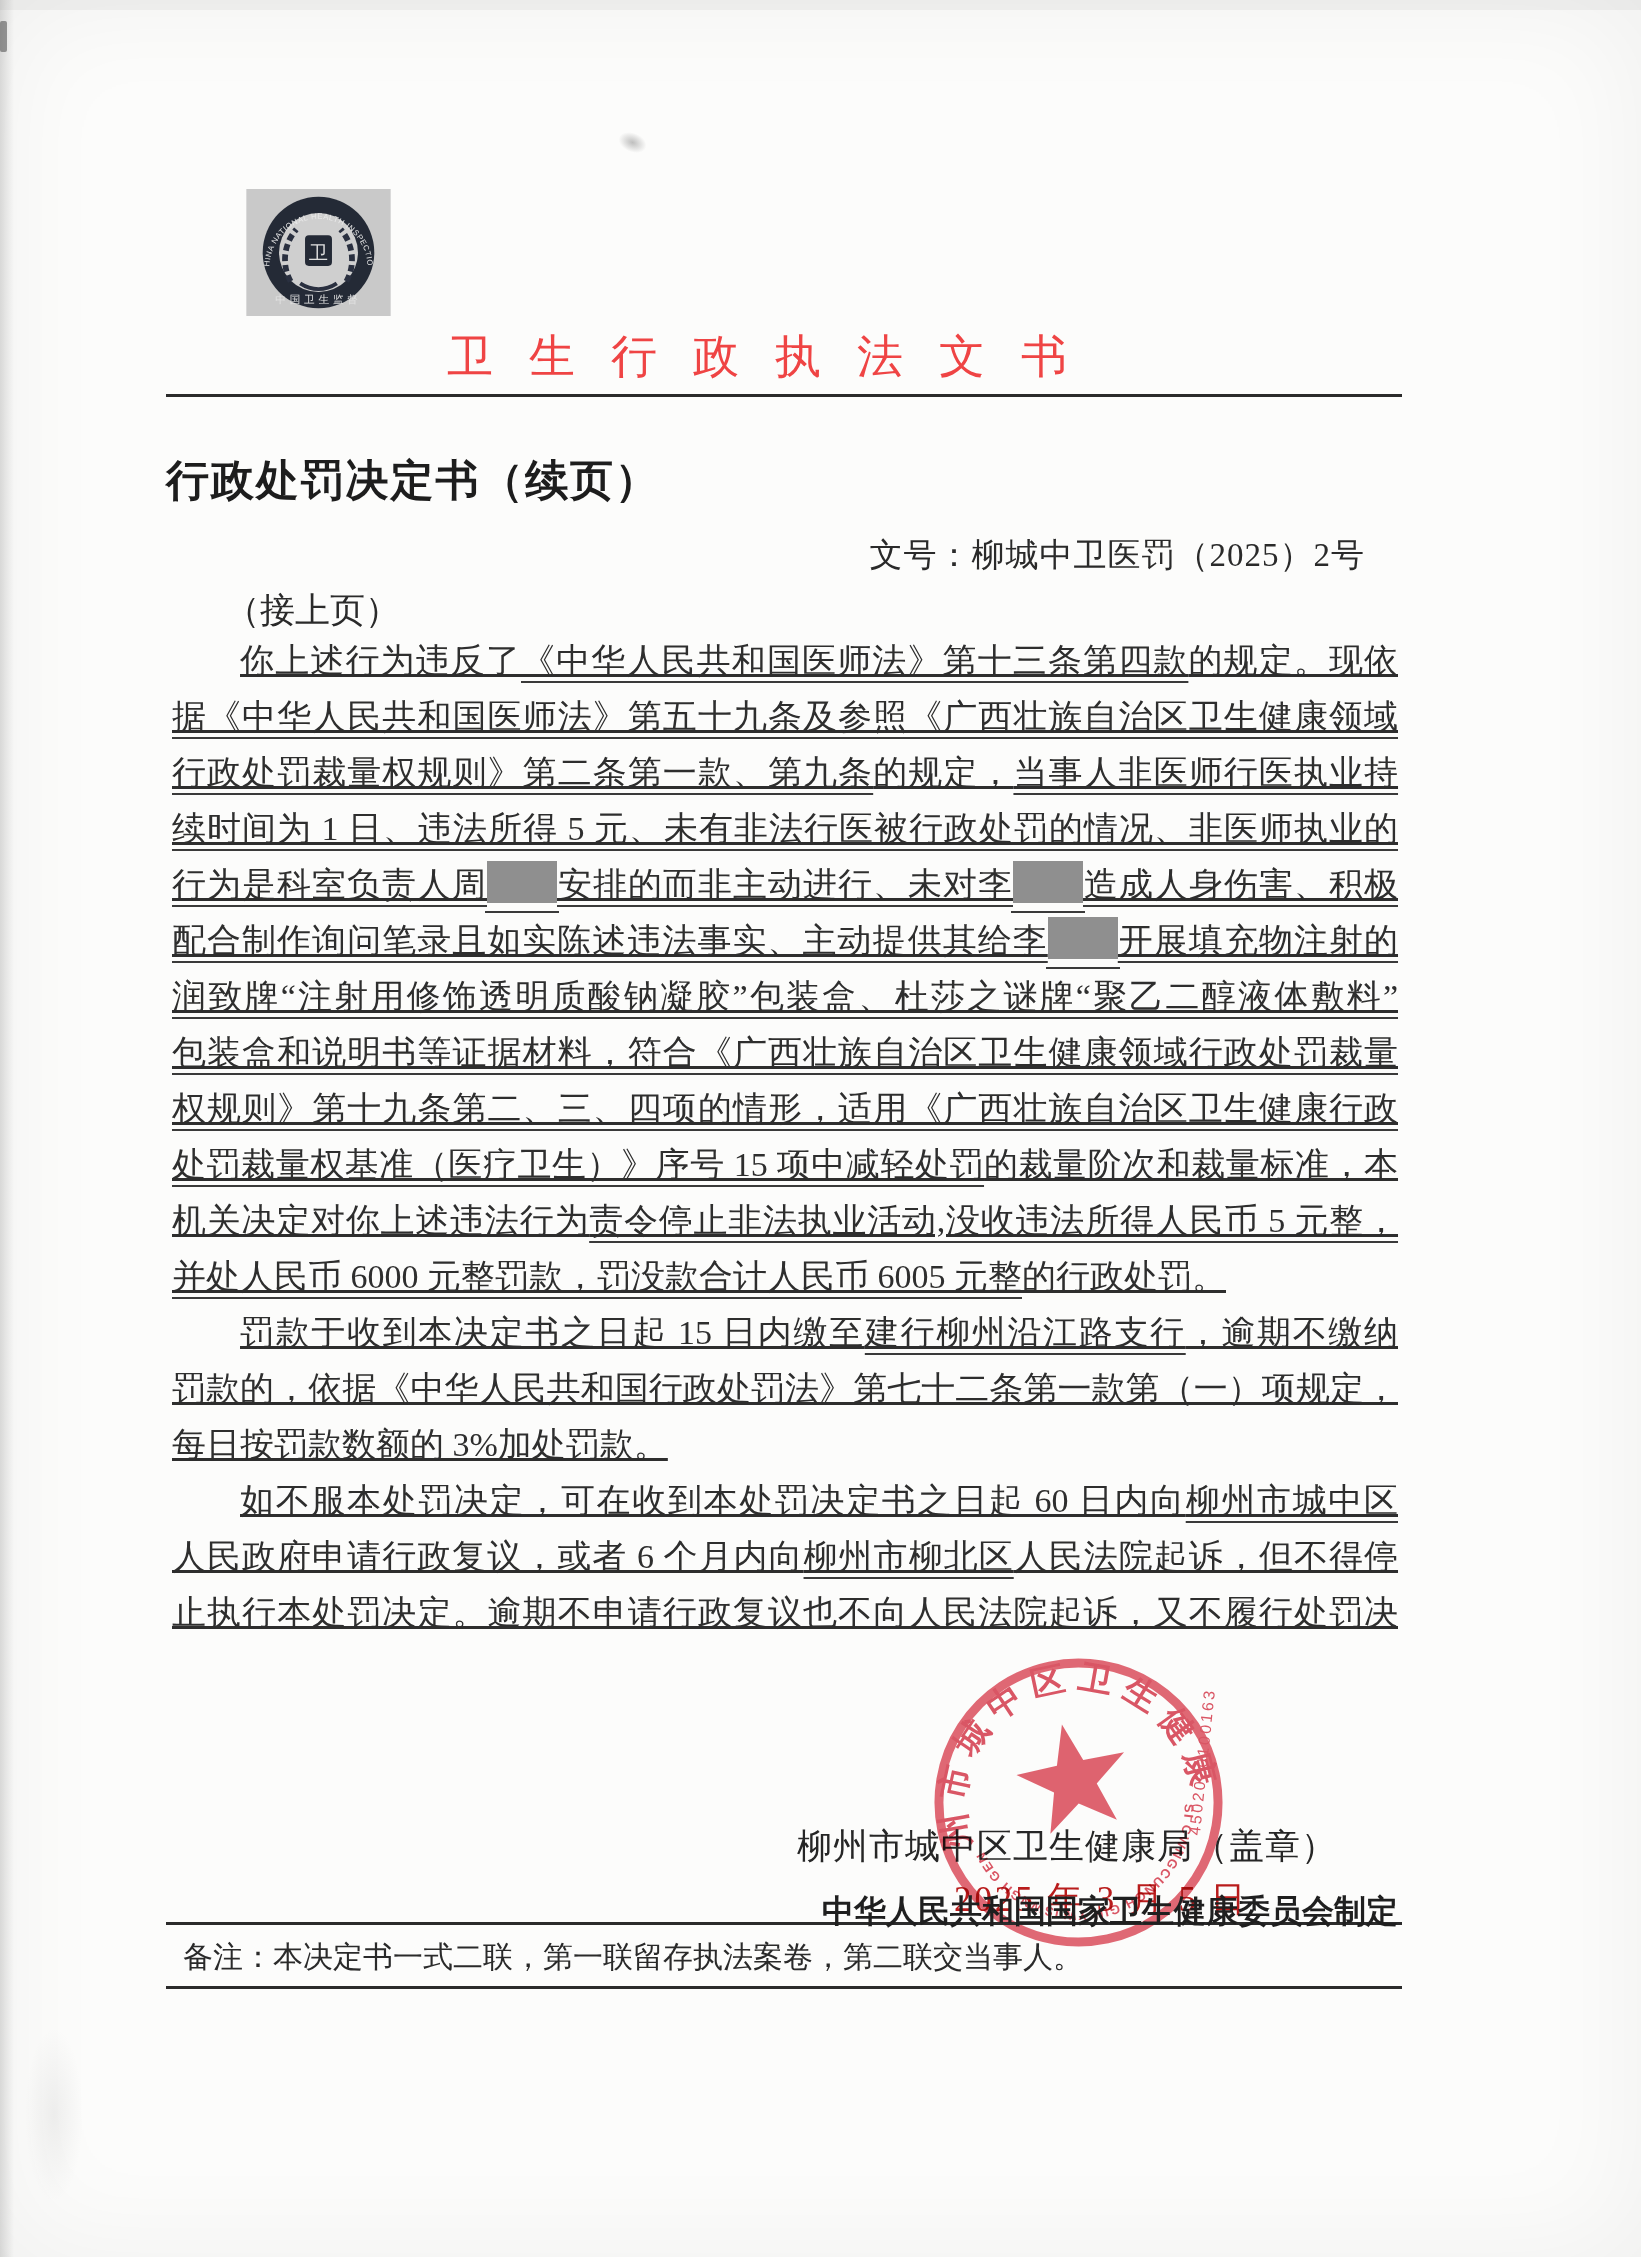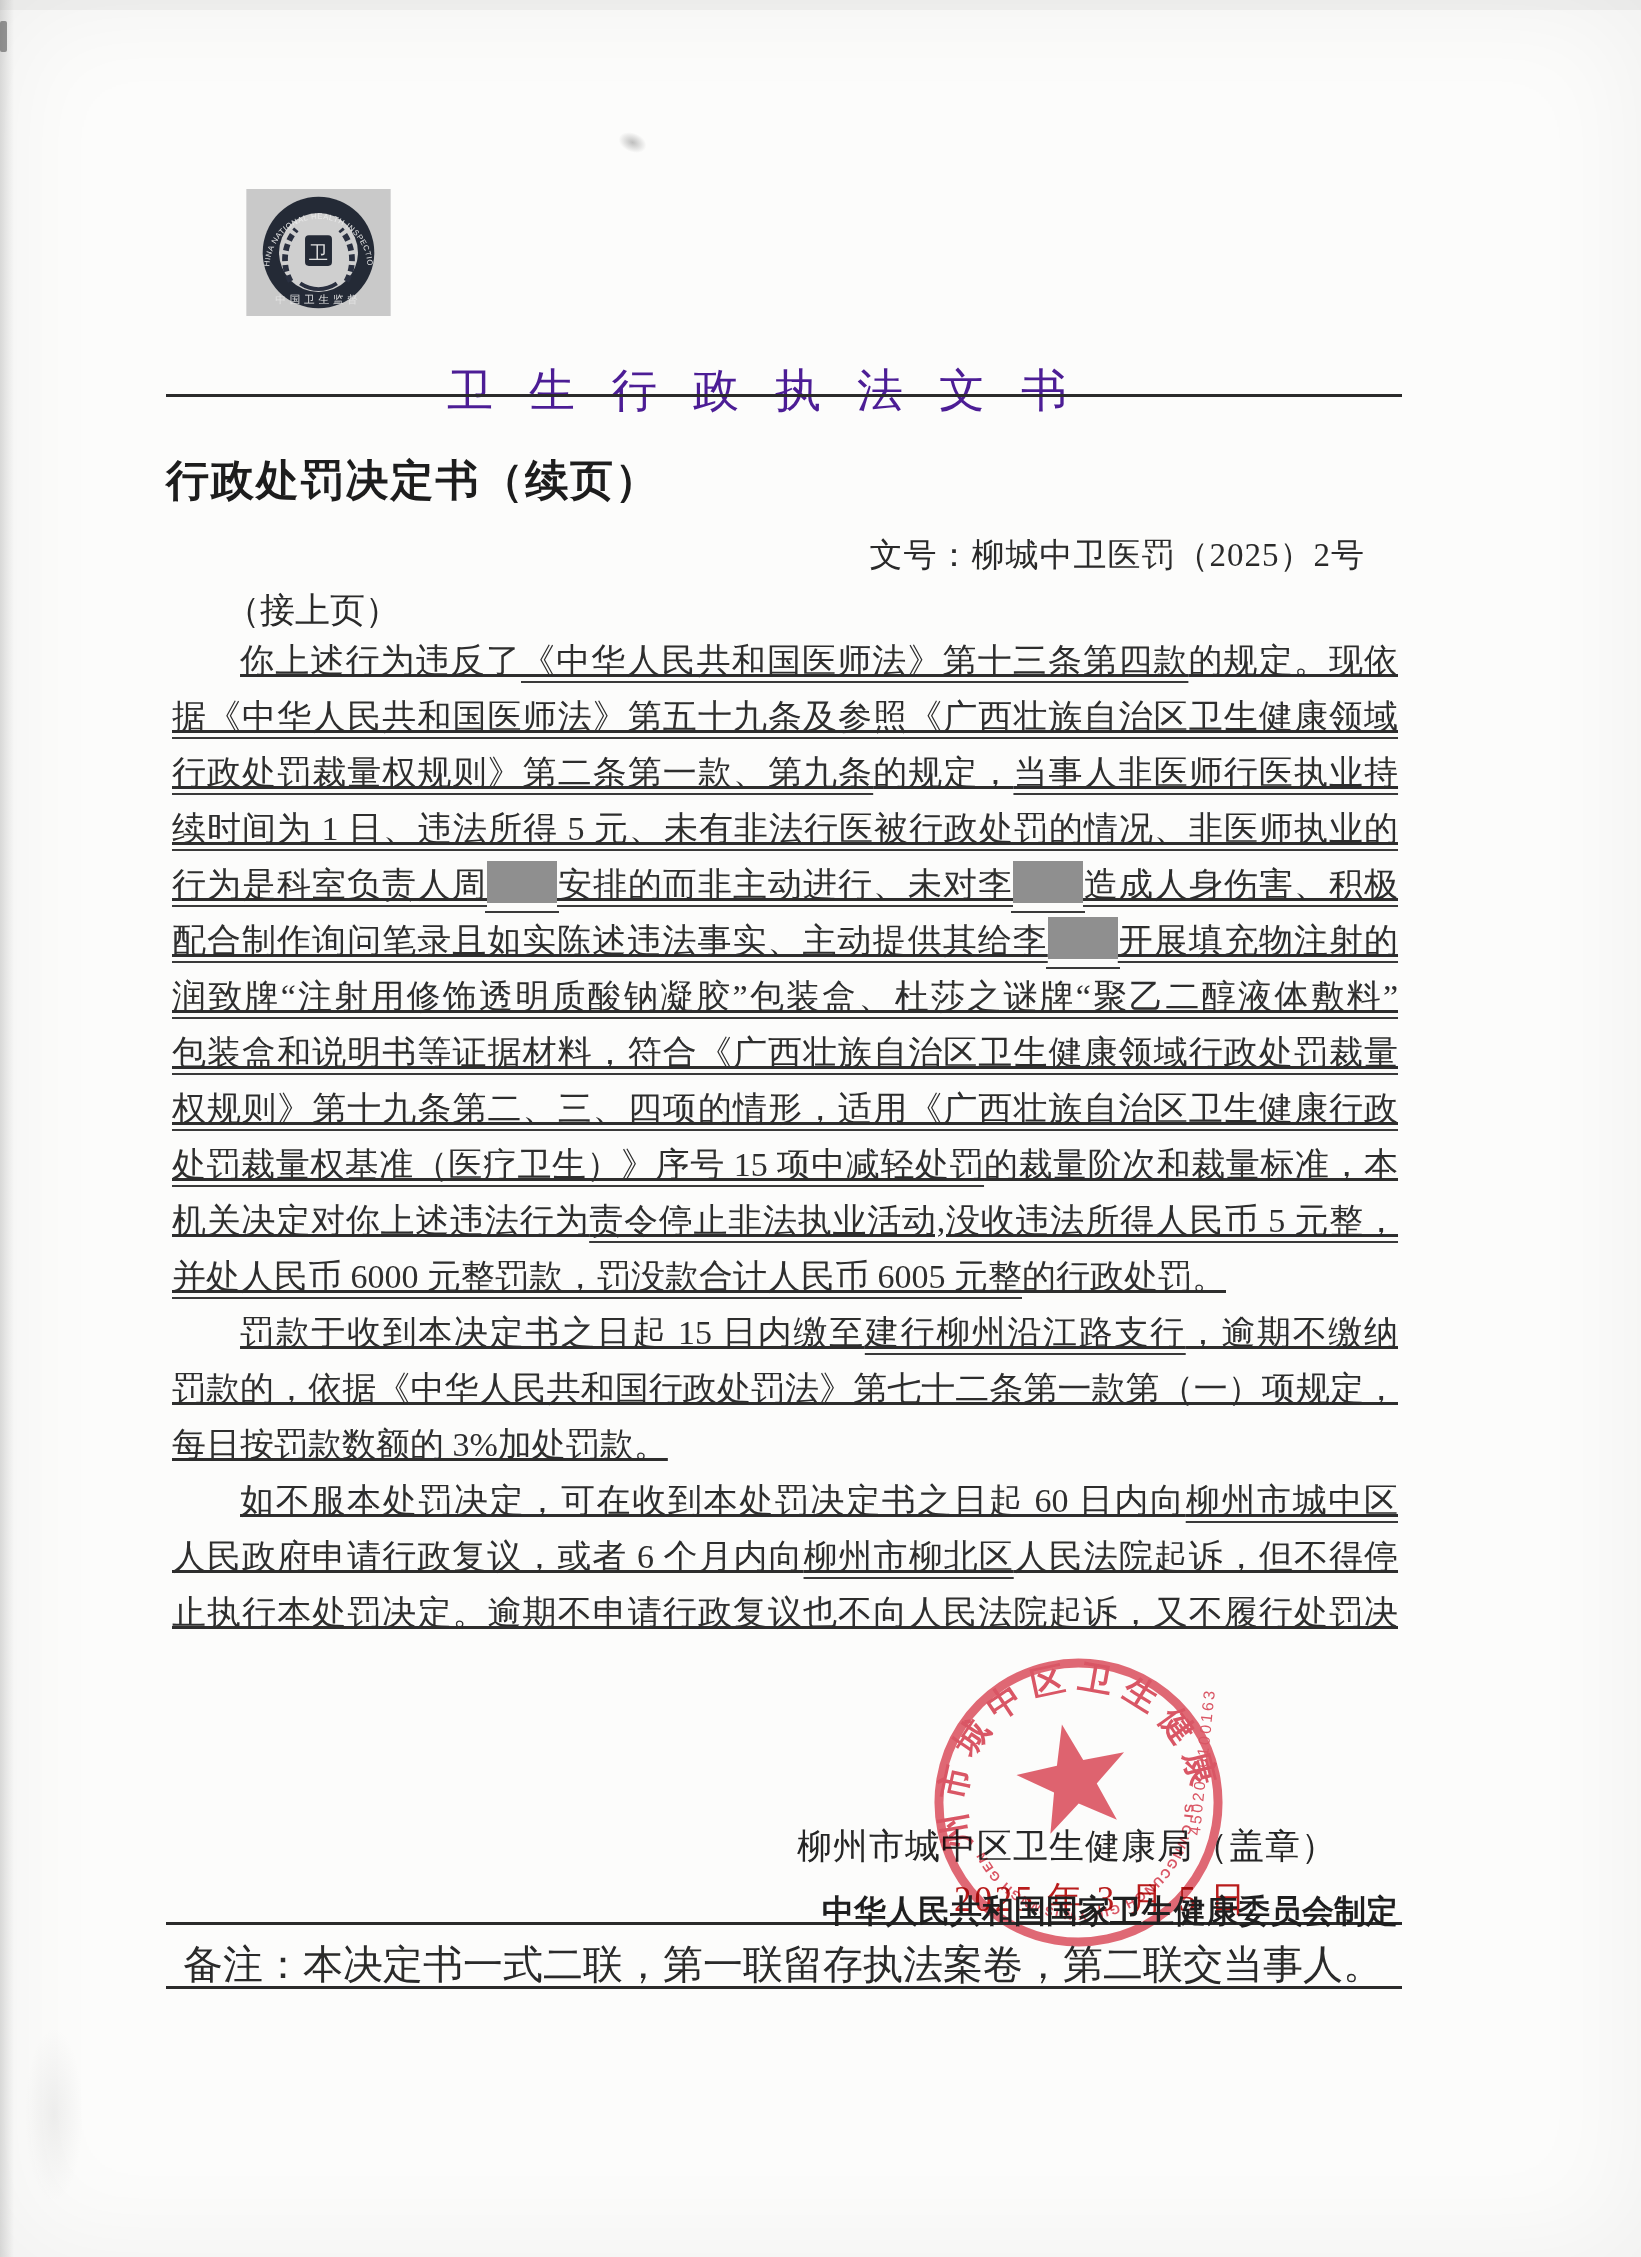--- a/index.html
+++ b/index.html
@@ -16,21 +16,21 @@
   .nick{position:absolute;left:0;top:21px;width:6.8px;height:31px;background:#4a4a4a;opacity:.55;border-radius:1.9px;}
   .pen-mark{position:absolute;left:618px;top:133px;width:29px;height:19.3px;
     background:radial-gradient(closest-side,rgba(90,90,90,.38),rgba(90,90,90,0));
     transform:rotate(22deg);}
   .smudge{position:absolute;left:25px;top:2028px;width:58px;height:174px;
     background:radial-gradient(closest-side,rgba(120,120,120,.10),rgba(120,120,120,0));}
 
   .logo{position:absolute;left:246px;top:189px;}
   .header-title{
     position:absolute;left:447px;top:326px;
-    font-size:46px;letter-spacing:36px;white-space:nowrap;color:#4c1d95;margin-top:34px;
+    font-size:46px;letter-spacing:36px;white-space:nowrap;color:#ef4444;
   }
   .rule{position:absolute;left:166px;width:1236px;height:2.9px;background:#2b2b2b;}
   .rule-header{top:394px;}
   .rule-f1{top:1922px;}
   .rule-f2{top:1986px;}
 
   .doc-title{
     position:absolute;left:166px;top:452px;width:1236px;
     font-family:"Liberation Sans","DejaVu Sans",sans-serif;
     font-weight:bold;font-size:43px;letter-spacing:1.9px;color:#1d1d1d;
@@ -60,21 +60,21 @@
     position:absolute;right:304px;top:1823px;
     font-size:35px;letter-spacing:1px;color:#262626;white-space:nowrap;
   }
   .sign-date{
     position:absolute;left:954px;top:1876px;
     font-size:35px;letter-spacing:2.9px;color:#b91c1c;white-space:nowrap;
   }
 
   .seal-wrap{position:absolute;left:929px;top:1653px;mix-blend-mode:multiply;opacity:.93;}
 
-  .remark{position:absolute;left:183px;top:1937px;font-size:40px;color:#2a2a2a;white-space:nowrap;}
+  .remark{position:absolute;left:183px;top:1937px;font-size:30px;color:#2a2a2a;white-space:nowrap;}
   .issuer{
     position:absolute;right:243px;top:1890px;
     font-family:"Liberation Sans","DejaVu Sans",sans-serif;
     font-weight:bold;font-size:32px;color:#1f1f1f;white-space:nowrap;
   }
 </style>
 </head>
 <body>
 
 <div class="page">

